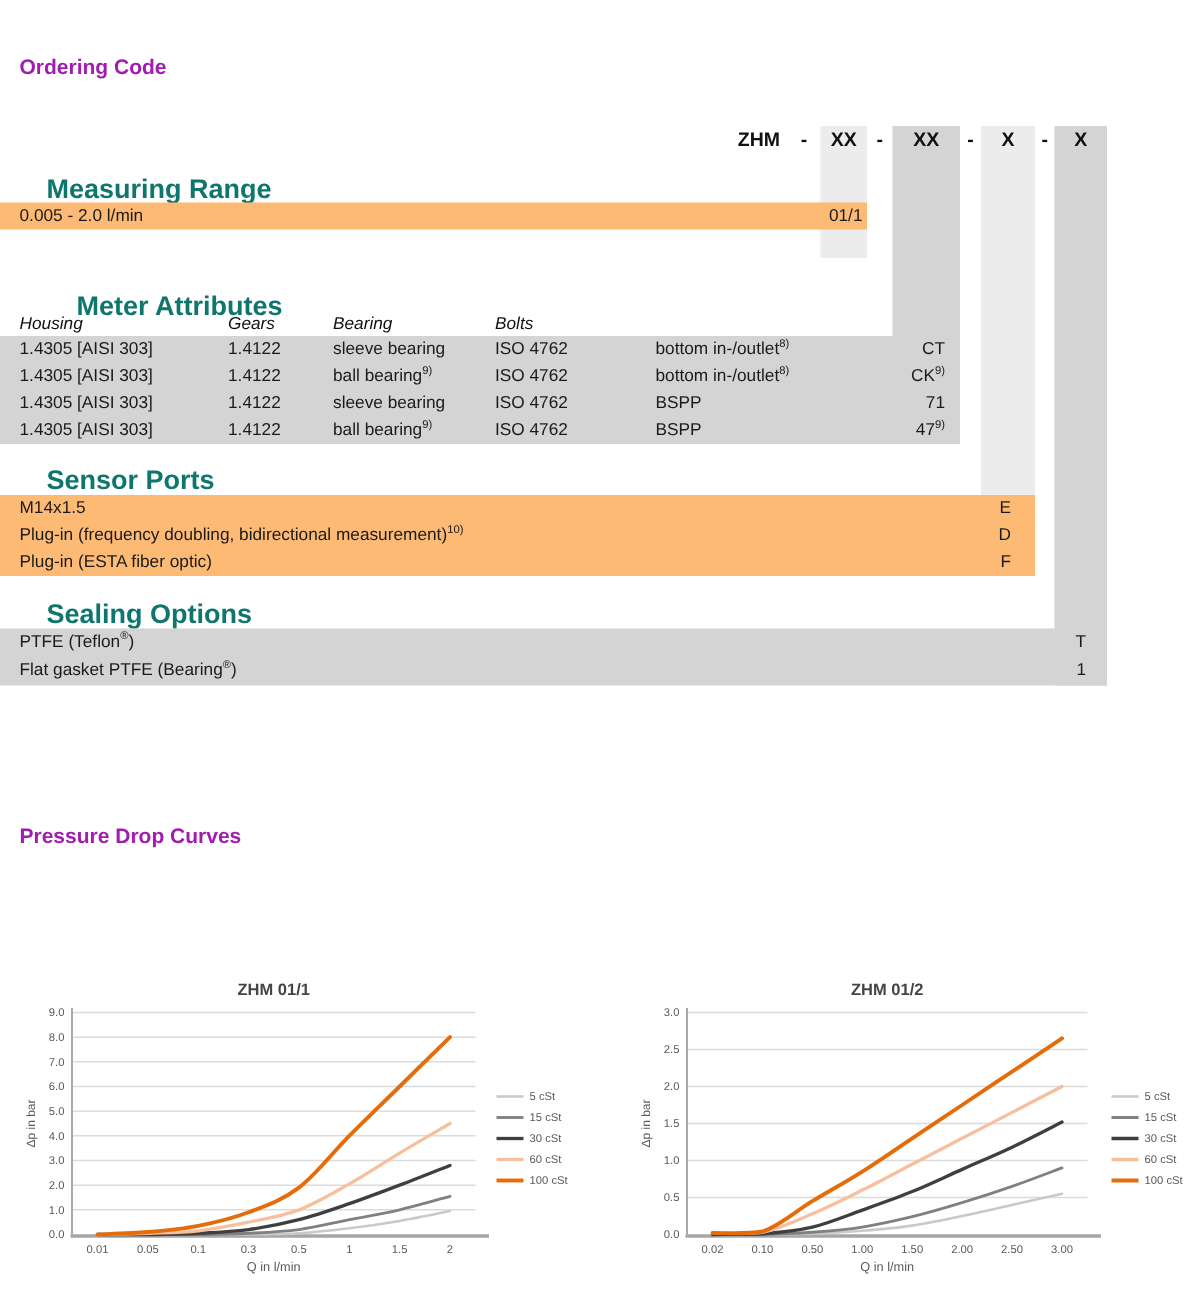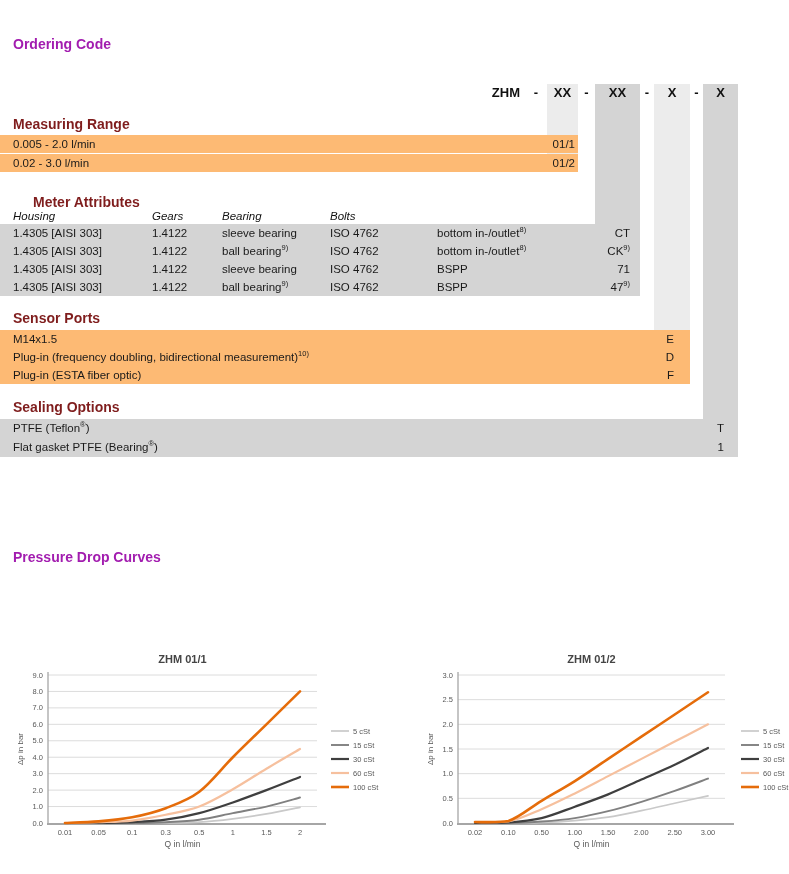--- a/index.html
+++ b/index.html
@@ -3,21 +3,21 @@
 <meta charset="utf-8">
 <style>
   html,body{margin:0;padding:0;background:#fff;}
   body{font-family:"Liberation Sans",sans-serif;color:#1a1a1a;}
   .page{position:relative;width:789px;height:874px;background:#fff;overflow:hidden;}
   .doc-heading{position:absolute;left:13px;font-size:14px;font-weight:bold;color:#a21caf;white-space:nowrap;}
   .band{position:absolute;top:84px;}
   .band.light{background:#ececec;}
   .band.dark{background:#d4d4d4;}
   .code-piece{position:absolute;top:84px;height:17px;line-height:17px;font-size:13px;font-weight:bold;text-align:center;color:#111;}
-  .sec-heading{position:absolute;left:13px;font-size:14px;font-weight:bold;color:#7f1d1d;white-space:nowrap;}
+  .sec-heading{position:absolute;left:31px;font-size:18px;font-weight:bold;color:#0f766e;white-space:nowrap;}
   .row{position:absolute;left:0;height:18px;line-height:18px;font-size:11.5px;white-space:nowrap;}
   .row.light{background:#fdba74;}
   .row.dark{background:#d4d4d4;}
   .row .lbl{position:absolute;left:13px;}
   .row .code{position:absolute;text-align:right;}
   .colheader{position:absolute;left:0;height:15px;line-height:15px;font-size:11.5px;font-style:italic;color:#111;}
   .cell{position:absolute;white-space:nowrap;}
   sup{font-size:7.5px;line-height:0;vertical-align:super;}
   .chart{position:absolute;top:643px;height:225px;}
   .chart svg{overflow:visible;display:block;}
@@ -41,24 +41,20 @@
   <div class="code-piece" style="left:595px;width:45px;">XX</div>
   <div class="code-piece" style="left:640px;width:14px;">-</div>
   <div class="code-piece" style="left:654px;width:36px;">X</div>
   <div class="code-piece" style="left:690px;width:13px;">-</div>
   <div class="code-piece" style="left:703px;width:35px;">X</div>
 
   <div class="sec-heading" style="top:116px;">Measuring Range</div>
   <div class="row light" style="top:135px;width:578px;">
     <span class="lbl">0.005 - 2.0 l/min</span>
     <span class="code" style="right:3px;">01/1</span>
-  </div>
-  <div class="row light" style="top:154px;width:578px;">
-    <span class="lbl">0.02 - 3.0 l/min</span>
-    <span class="code" style="right:3px;">01/2</span>
   </div>
 
   <div class="sec-heading" style="top:194px;padding-left:20px;">Meter Attributes</div>
   <div class="colheader" style="top:209px;width:640px;">
     <span class="cell" style="left:13px;">Housing</span>
     <span class="cell" style="left:152px;">Gears</span>
     <span class="cell" style="left:222px;">Bearing</span>
     <span class="cell" style="left:330px;">Bolts</span>
     <span class="cell" style="left:437px;margin-top:25px;">Thread</span>
   </div>

